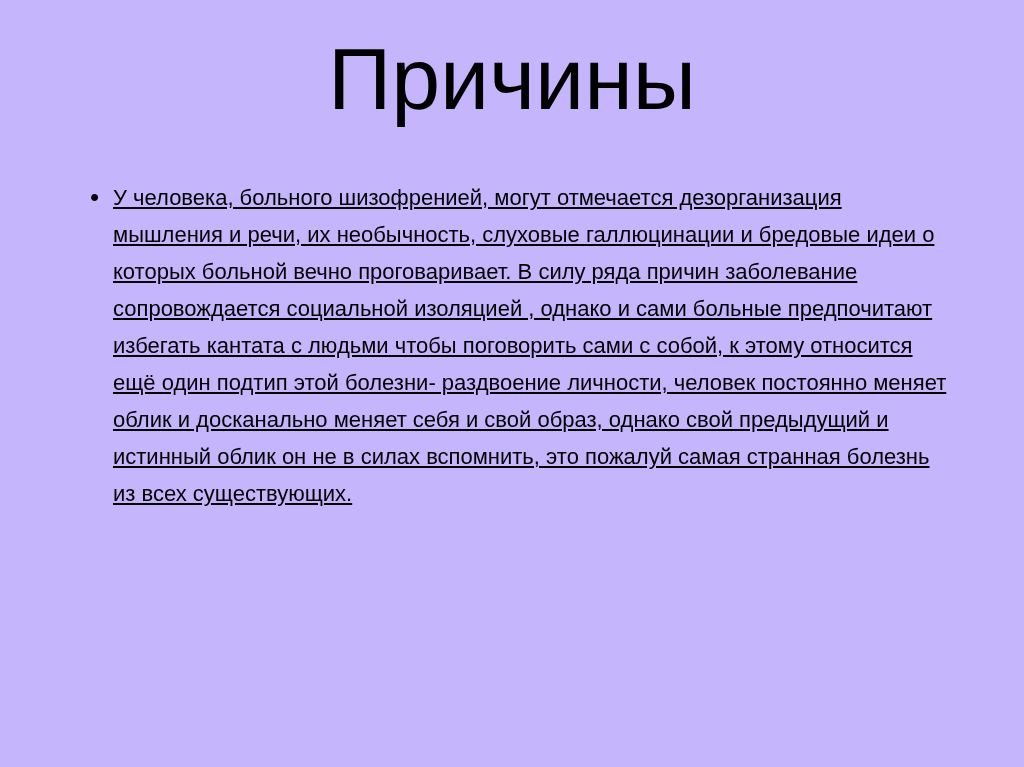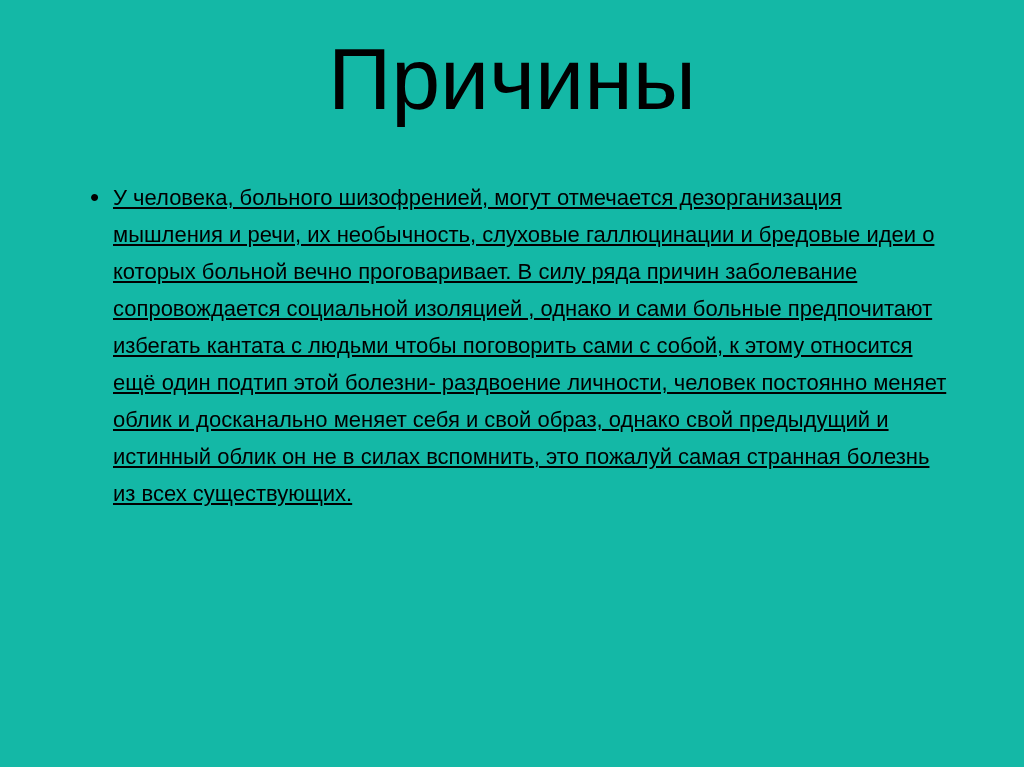--- a/index.html
+++ b/index.html
@@ -5,21 +5,21 @@
   html, body {
     margin: 0;
     padding: 0;
     background: #888;
     font-family: "Liberation Sans", "DejaVu Sans", sans-serif;
   }
   .slide {
     position: relative;
     width: 1024px;
     height: 767px;
-    background: #14b8a6;
+    background: #c4b5fd;
     color: #000000;
     overflow: hidden;
     margin: 0 auto;
   }
   .slide-title {
     margin: 0;
     padding-top: 28px;
     text-align: center;
     font-size: 88px;
     line-height: 1.15;

